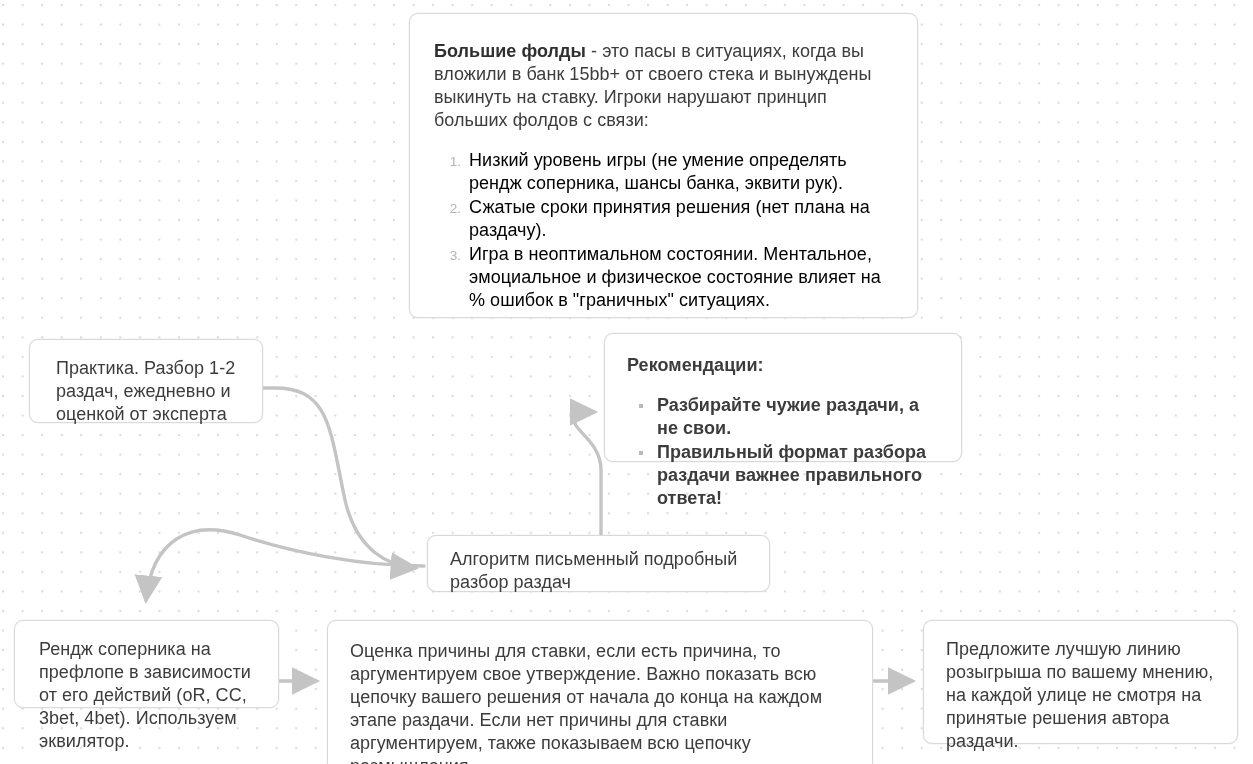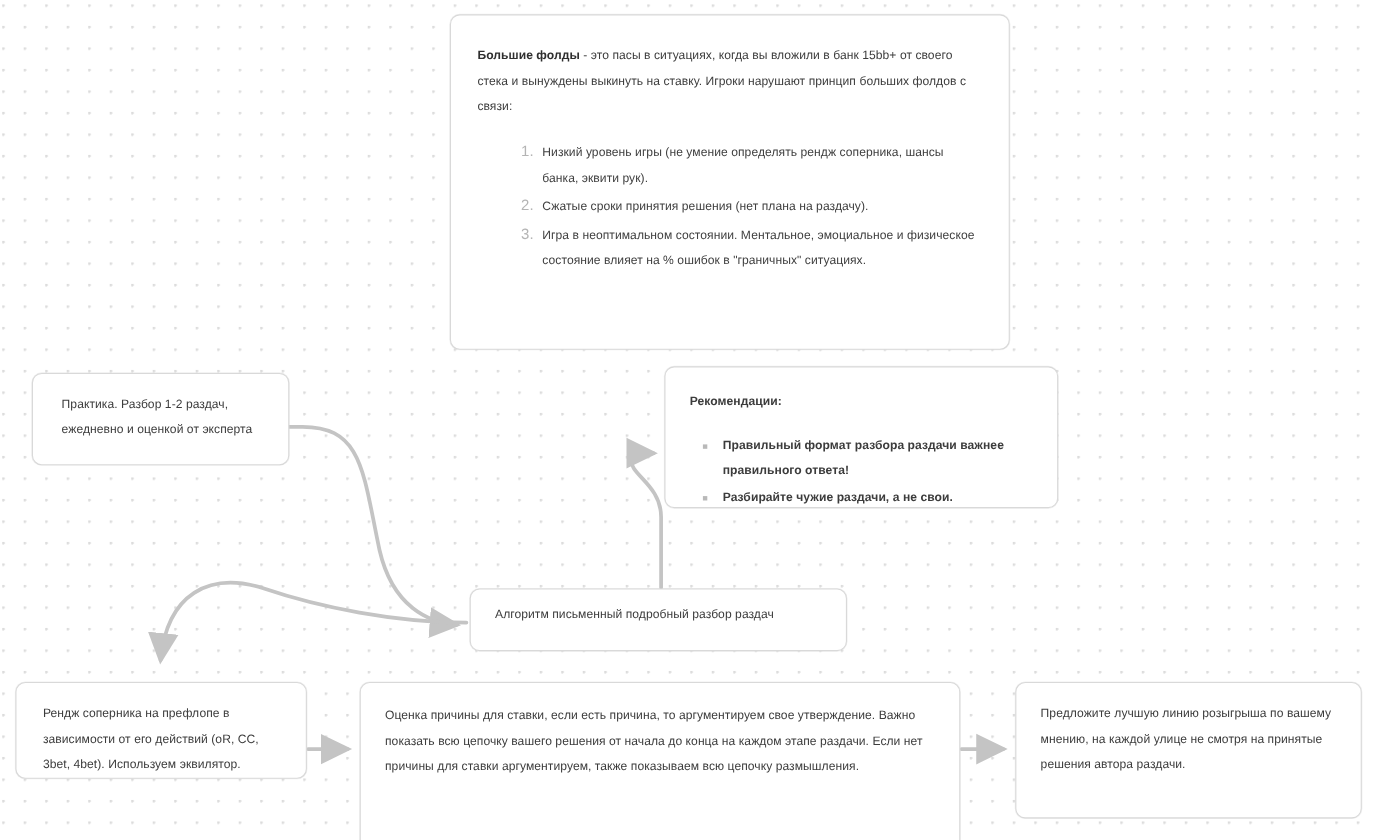--- a/index.html
+++ b/index.html
@@ -26,21 +26,21 @@
     height: 764px;
     pointer-events: none;
   }
   .node {
     position: absolute;
     box-sizing: border-box;
     background: #ffffff;
     border: 1px solid #d9d9d9;
     border-radius: 9px;
     color: #3c3c3c;
-    font-size: 11px;
+    font-size: 18px;
     line-height: 23px;
     letter-spacing: 0.05px;
     box-shadow: 0 0 0 0.5px rgba(210,210,210,0.35);
   }
   .node .body {
     padding: 18px 22px 18px 24px;
   }
   .node p {
     margin: 0;
   }
@@ -52,22 +52,21 @@
     color: #2f2f2f;
   }
   ol.numlist {
     margin: 0 0 0 0;
     padding-left: 31px;
     list-style: decimal;
   }
   ol.numlist > li {
     margin-bottom: 1px;
     padding-left: 4px;
-    color: #404040;
-    margin-left: 24px;
+    color: #000000;
   }
   ol.numlist > li::marker {
     color: #b4b4b4;
     font-size: 13.6px;
   }
   ul.dotlist {
     margin: 0;
     padding-left: 26px;
     list-style: none;
   }
@@ -145,22 +144,22 @@
   <div class="node" id="node-practice">
     <div class="body">
       <p>Практика. Разбор 1-2 раздач, ежедневно и оценкой от эксперта</p>
     </div>
   </div>
 
   <div class="node" id="node-recommend">
     <div class="body">
       <p class="lead">Рекомендации:</p>
       <ul class="dotlist">
+        <li>Разбирайте чужие раздачи, а не свои.</li>
         <li>Правильный формат разбора раздачи важнее правильного ответа!</li>
-        <li>Разбирайте чужие раздачи, а не свои.</li>
       </ul>
     </div>
   </div>
 
   <div class="node" id="node-algorithm">
     <div class="body">
       <p>Алгоритм письменный подробный разбор раздач</p>
     </div>
   </div>
 

